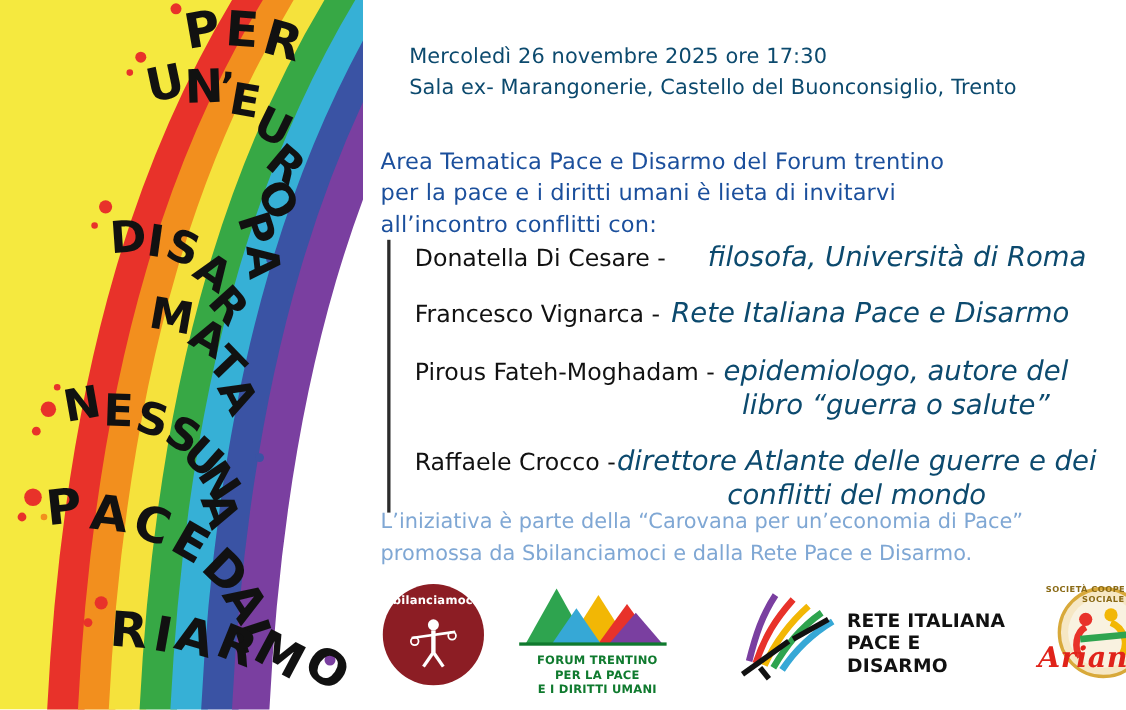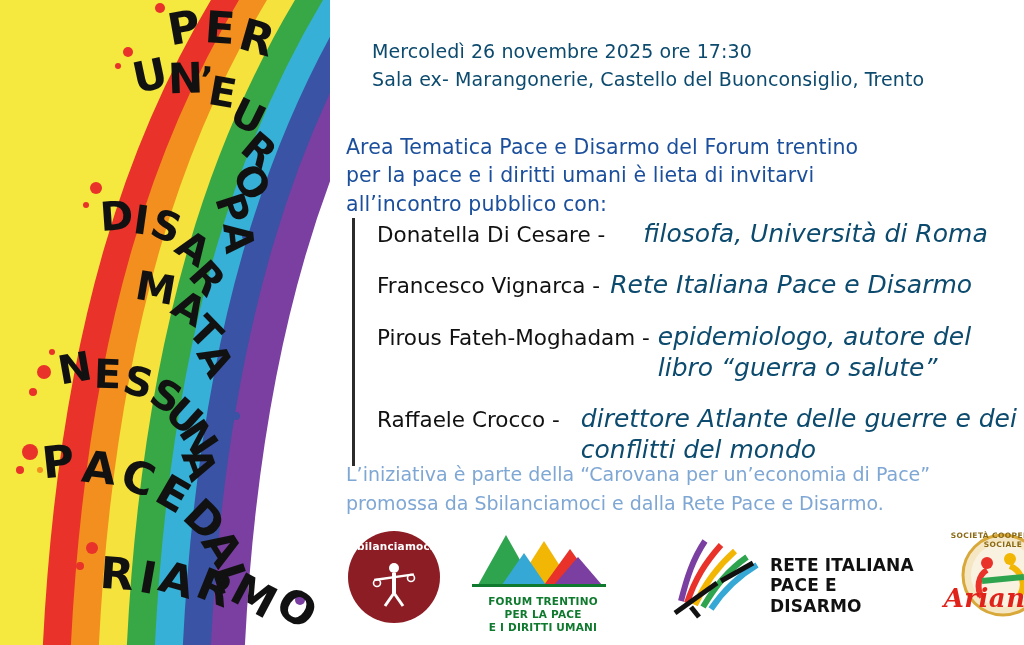--- a/index.html
+++ b/index.html
@@ -102,26 +102,26 @@
     white-space: nowrap;
   }
   .sp-role {
     font-family: "DejaVu Sans", sans-serif;
     font-style: italic;
     font-size: 25px;
     color: #0c4a6e;
     margin-left: 10px;
     line-height: 1.25;
   }
-  .sp-role.two-line { text-align: left; }
+  .sp-role.two-line { text-align: center; }
 
   .speaker.s1 .sp-role { margin-left: 38px; }
   .speaker.s2 .sp-role { }
   .speaker.s3 .sp-role { margin-left: 8px; }
-  .speaker.s4 .sp-role { margin-left: 21px; }
+  .speaker.s4 .sp-role { margin-left: 1px; }
 
   .note {
     position: absolute;
     left: 16px;
     top: 460px;
     width: 640px;
     color: #7fa7d4;
     font-family: "DejaVu Sans", sans-serif;
     font-size: 19px;
     line-height: 1.5;
@@ -297,21 +297,21 @@
   <div id="content">
 
     <div class="datetime">
       <div>Mercoledì 26 novembre 2025 ore 17:30</div>
       <div>Sala ex- Marangonerie, Castello del Buonconsiglio, Trento</div>
     </div>
 
     <div class="intro">
       <div>Area Tematica Pace e Disarmo del Forum trentino</div>
       <div>per la pace e i diritti umani è lieta di invitarvi</div>
-      <div>all’incontro pubblico con:</div>
+      <div>all’incontro conflitti con:</div>
     </div>
 
     <div class="speakers">
       <div class="speaker s1">
         <div class="sp-row">
           <span class="sp-name">Donatella Di Cesare -</span>
           <span class="sp-role">filosofa, Università di Roma</span>
         </div>
       </div>
       <div class="speaker s2">

